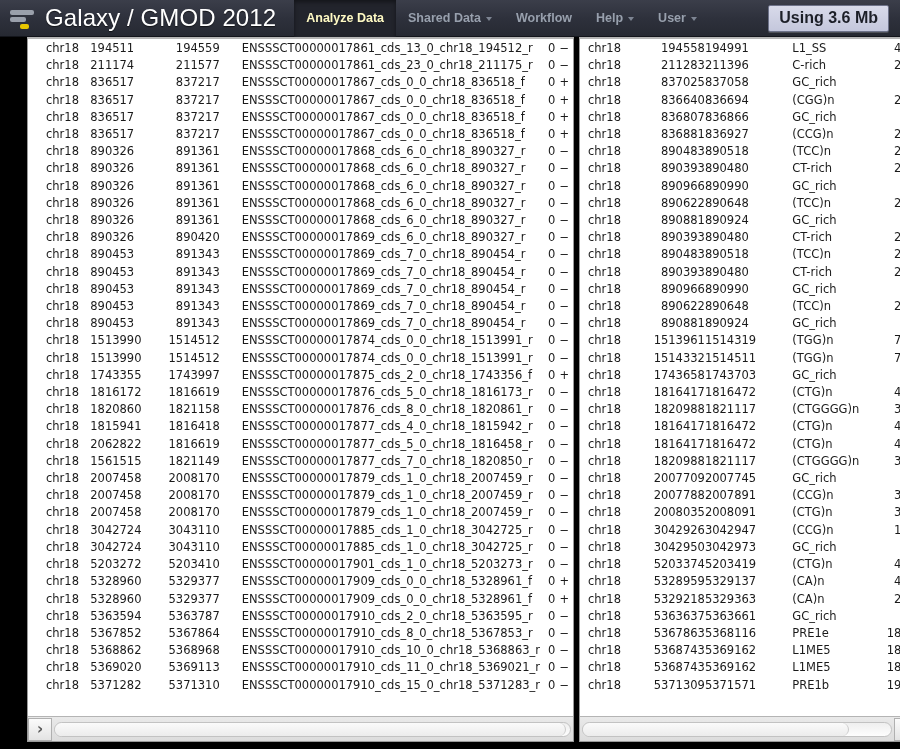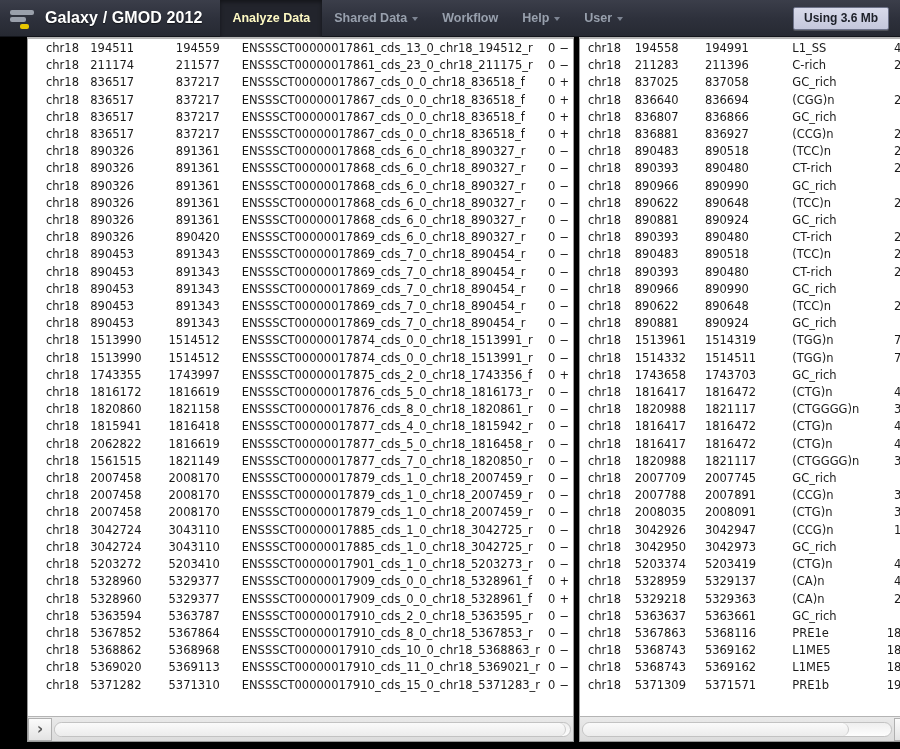--- a/index.html
+++ b/index.html
@@ -42,22 +42,22 @@
   .logo-icon .bar {
     position: absolute;
     border-radius: 2px;
     background: #9aa0ab;
   }
   .logo-icon .b1 { left: 0;  top: 3px;  width: 24px; height: 5px; }
   .logo-icon .b2 { left: 0;  top: 10px; width: 16px; height: 5px; }
   .logo-icon .b3 { left: 10px; top: 17px; width: 9px; height: 5px; background: #e8c600; }
   #brand-title {
     color: #ffffff;
-    font-size: 16px;
-    font-weight: bold;
+    font-size: 24px;
+    font-weight: normal;
     letter-spacing: 0.1px;
     white-space: nowrap;
     text-shadow: 0 1px 1px rgba(0,0,0,.6);
   }
   #mainmenu {
     display: flex;
     align-items: stretch;
     height: 37px;
     margin-left: 18px;
   }
@@ -91,21 +91,21 @@
     margin-left: auto;
     padding-right: 11px;
     display: flex;
     align-items: center;
   }
   #quota-badge {
     background: linear-gradient(to bottom, #d8daea 0%, #c4c7dc 100%);
     border: 1px solid #6d7289;
     border-radius: 2px;
     color: #1c1f28;
-    font-size: 12px;
+    font-size: 16px;
     font-weight: bold;
     padding: 3px 10px 4px 10px;
     white-space: nowrap;
     box-shadow: 0 1px 0 rgba(255,255,255,.18);
   }
 
   
   #panes {
     position: absolute;
     top: 37px; left: 12px;
@@ -151,21 +151,21 @@
   
   #tbl-left td.c-chrom  { width: 62px; padding-left: 18px; }
   #tbl-left td.c-start  { width: 86px; text-align: left; }
   #tbl-left td.c-end    { width: 86px; text-align: right; padding-right: 4px; }
   #tbl-left td.c-name   { width: 290px; padding-left: 18px; }
   #tbl-left td.c-score  { width: 28px; text-align: right; }
   #tbl-left td.c-strand { width: 30px; text-align: center; }
 
   
   #tbl-right td.c-chrom { width: 54px; padding-left: 8px; }
-  #tbl-right td.c-start { width: 80px; text-align: left; }
+  #tbl-right td.c-start { width: 80px; text-align: right; }
   #tbl-right td.c-end   { width: 82px; text-align: left; padding-right: 6px; }
   #tbl-right td.c-name  { width: 92px; padding-left: 10px; }
   #tbl-right td.c-score { width: 46px; text-align: right; padding-right: 2px; }
 
   
   .hscroll {
     position: absolute;
     left: 0; bottom: 0;
     height: 25px;
     width: 100%;

